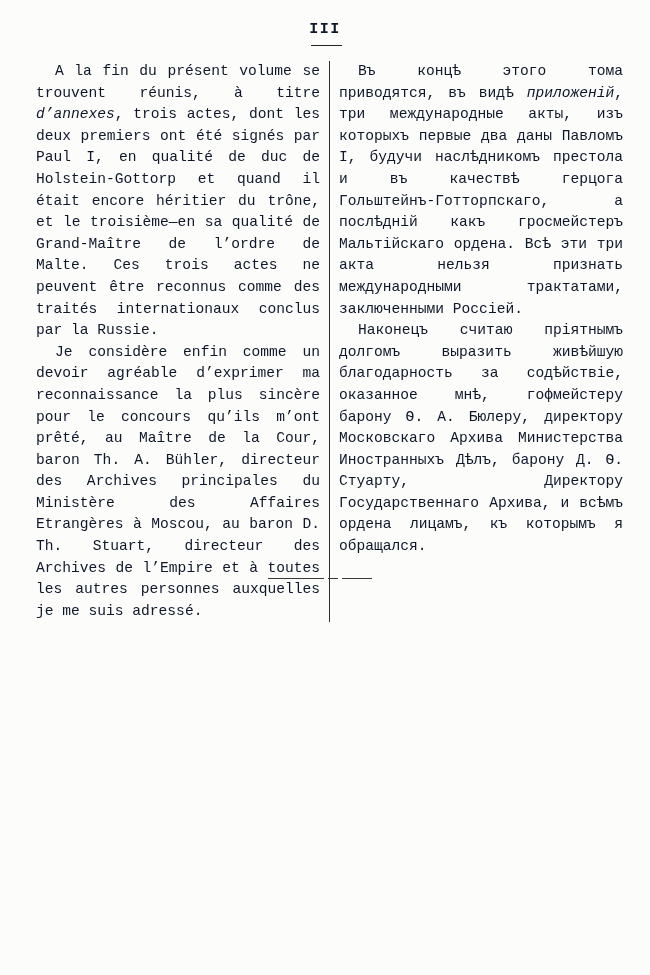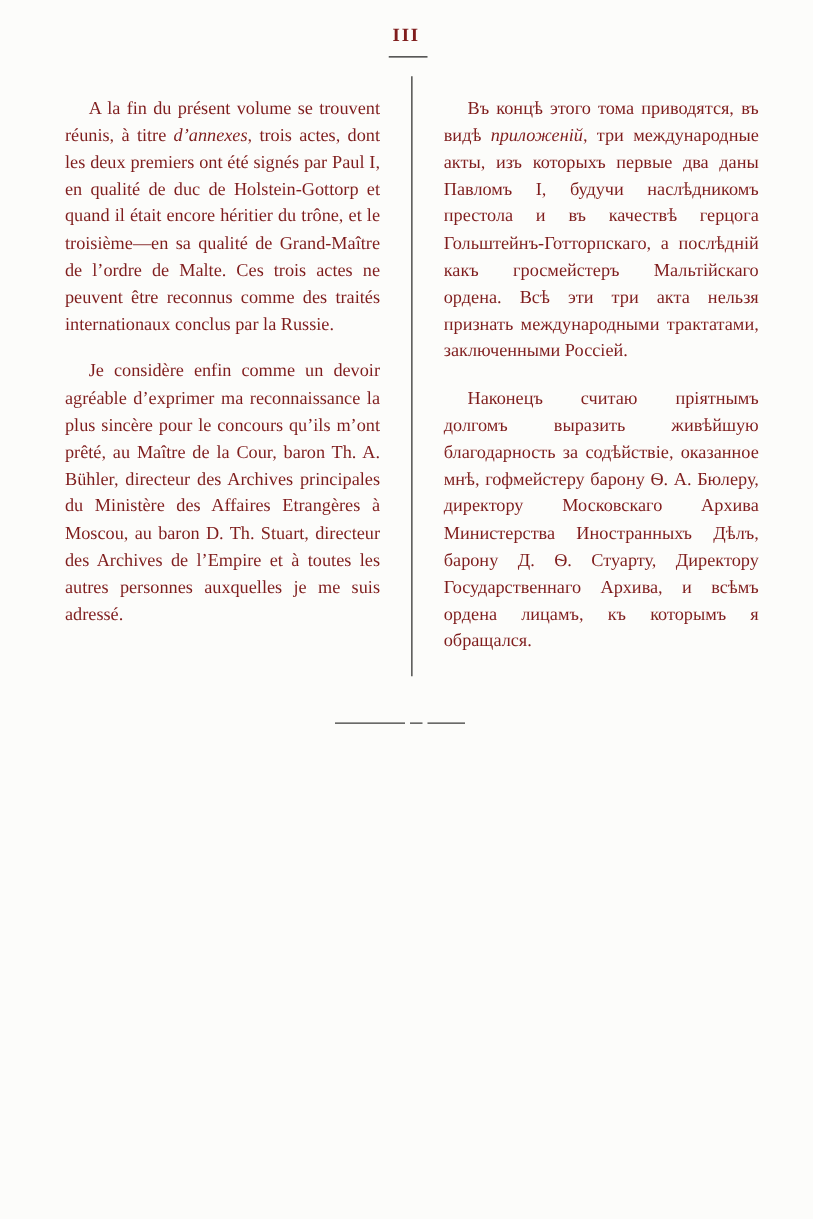--- a/index.html
+++ b/index.html
@@ -6,22 +6,22 @@
     margin: 0;
     padding: 0;
     background: #e9e9e7;
   }
   .page {
     position: relative;
     width: 650px;
     height: 975px;
     margin: 0 auto;
     background: #fcfcfa;
-    font-family: Liberation Serif, serif;
-    color: #7f1d1d;
+    font-family: Liberation Mono, monospace;
+    color: #0f172a;
     overflow: hidden;
   }
   .pagenum {
     position: absolute;
     top: 21px;
     left: 0;
     right: 0;
     text-align: center;
     font-size: 15px;
     font-weight: bold;
@@ -49,21 +49,21 @@
     font-size: 14.6px;
     line-height: 21.6px;
   }
   .col.left  { padding-right: 9px; }
   .col.right { padding-left: 9px; }
   .divider {
     width: 1px;
     background: #2e2e2c;
   }
   .para {
-    margin: 16px;
+    margin: 0;
     text-indent: 19px;
   }
   .em { font-style: italic; }
   .end-rule {
     position: absolute;
     top: 577px;
     left: 268px;
     width: 110px;
     height: 2px;
     display: flex;

